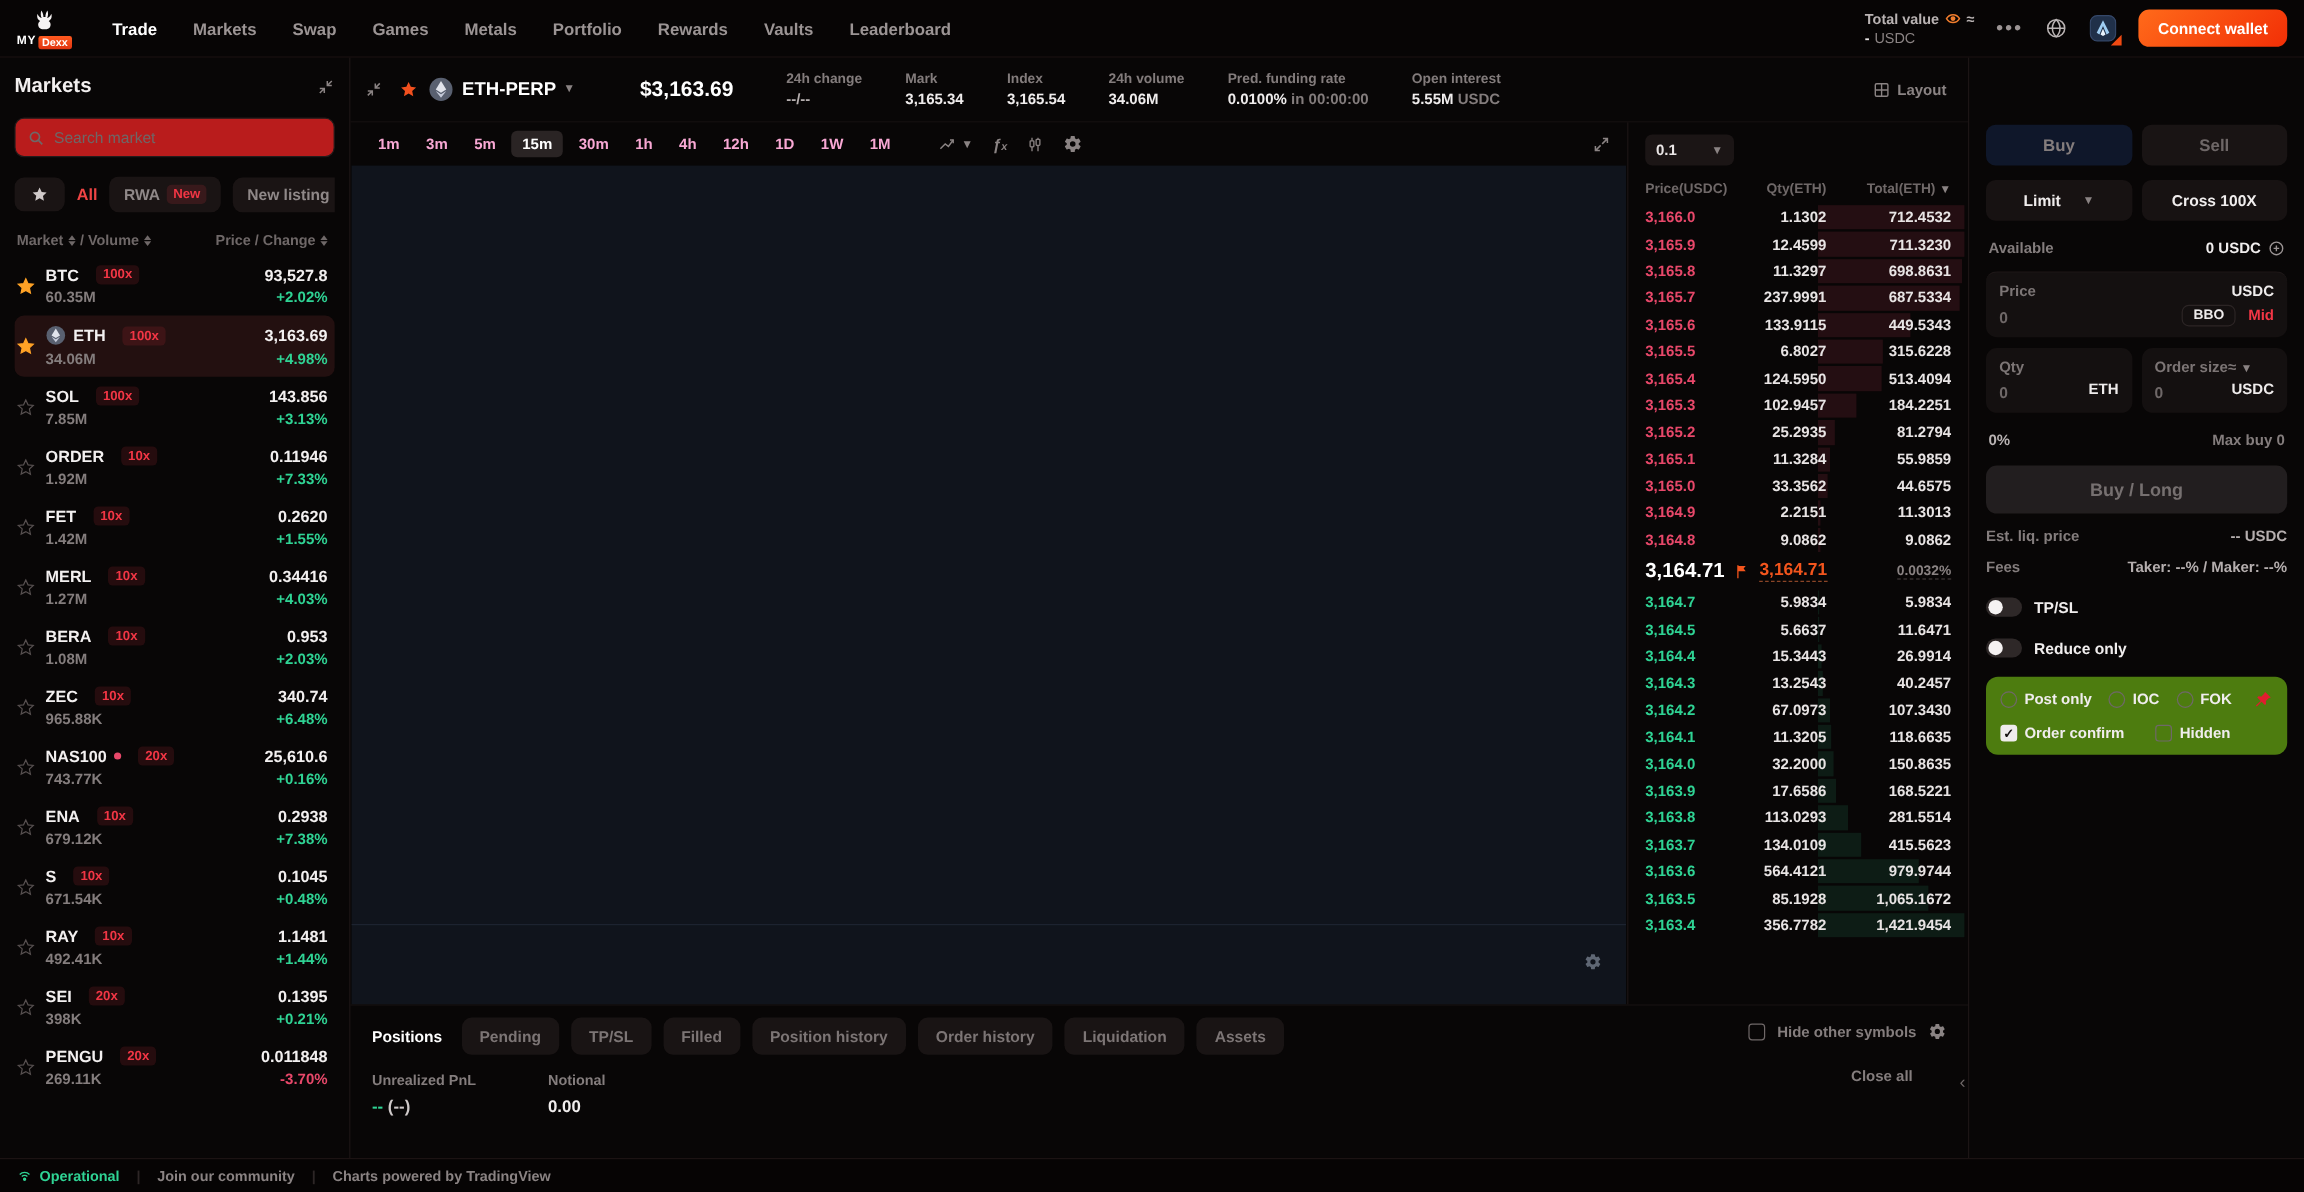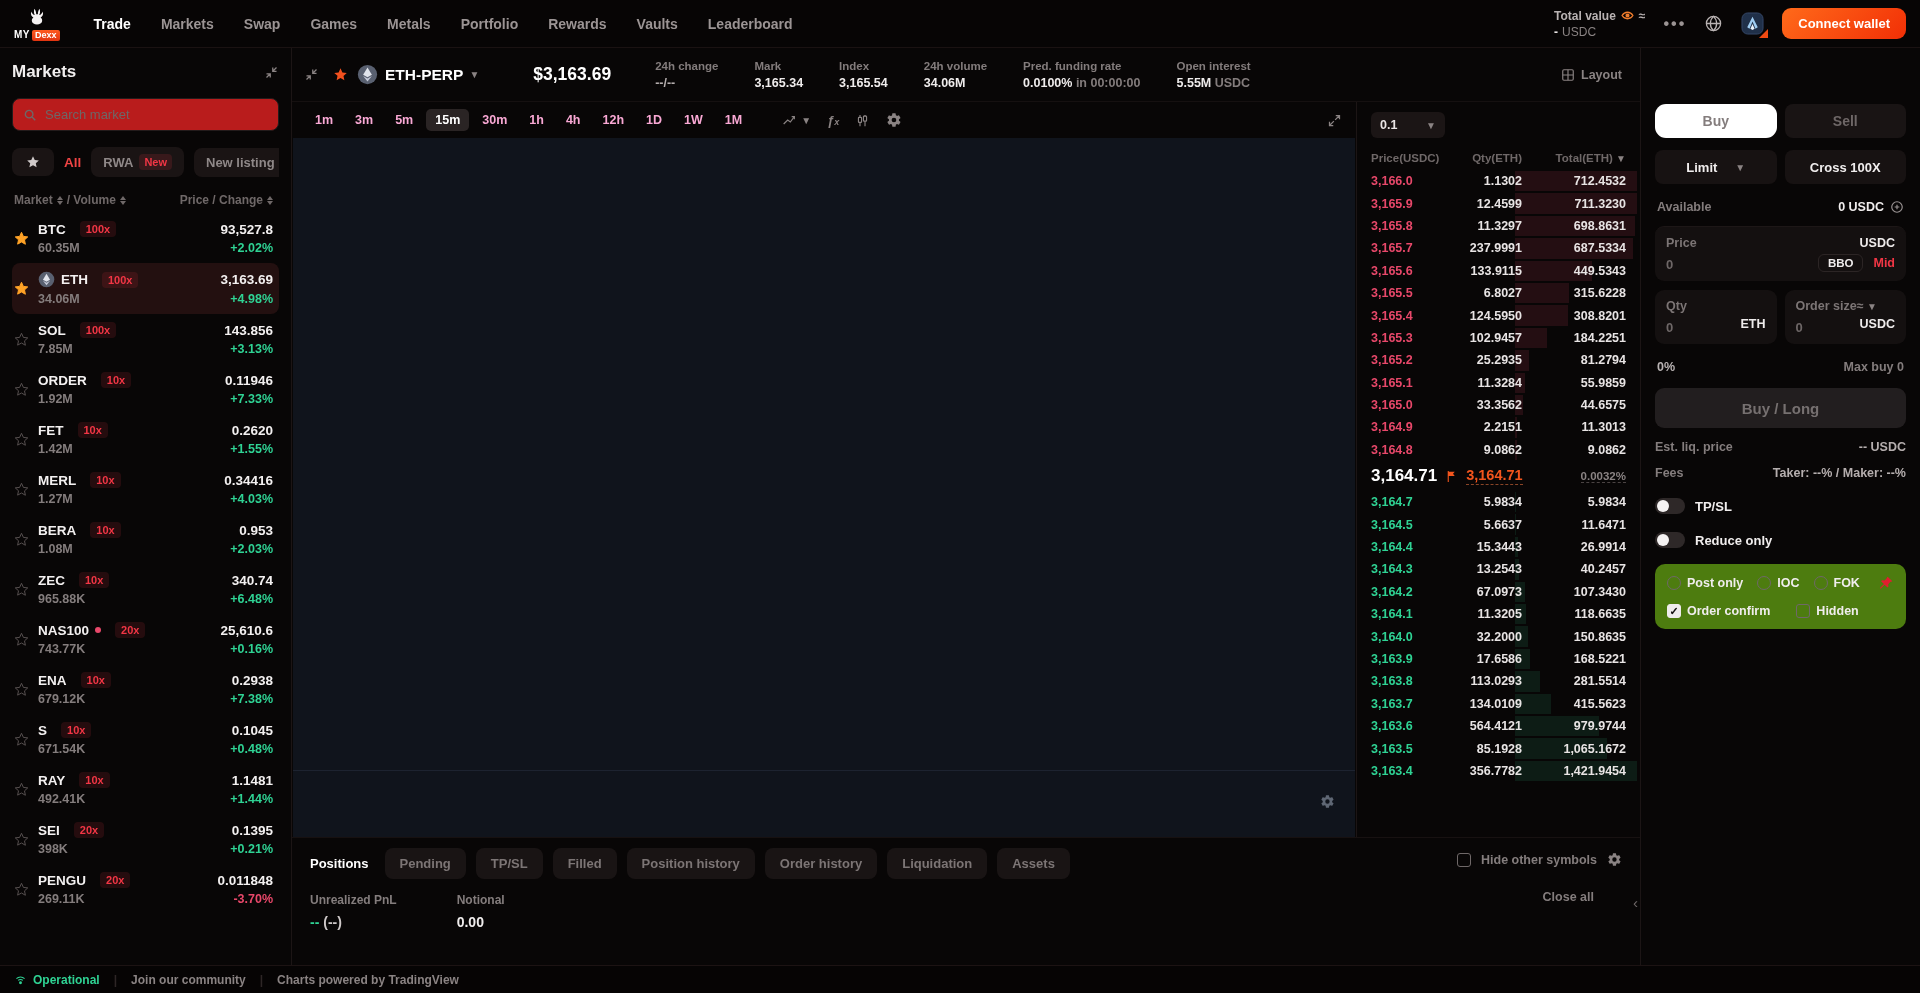--- a/index.html
+++ b/index.html
@@ -124,21 +124,21 @@
   .obrow.bid .bar { background:rgba(46,189,133,.12); }
   .ob-mid { display:flex; align-items:center; gap:8px; padding:5px 14px; }
   .ob-mid .big { color:#fff; font-weight:bold; font-size:17px; }
   .ob-mid .flagprice { color:#f3551d; font-weight:bold; font-size:14.5px; border-bottom:1px dashed #8a4527; padding-bottom:1px; }
   .ob-mid .spread { margin-left:auto; color:#8a8383; font-size:11.5px; font-weight:600; border-bottom:1px dashed #4a4343; }
 
   
   .bs-row { display:flex; gap:8px; }
   .btn-buy,.btn-sell { flex:1; height:34px; border:none; border-radius:8px; font-family:inherit; font-size:14px;
     font-weight:bold; cursor:pointer; }
-  .btn-buy { background:#ffffff; color:#847d7d;border-radius:11px; }
+  .btn-buy { background:#0f172a; color:#847d7d; }
   .btn-sell { background:#191414; color:#6e6767; }
   .lm-row { display:flex; gap:8px; margin-top:12px; }
   .lm-pill { flex:1; height:34px; background:#171212; border-radius:8px; display:flex; align-items:center;
     justify-content:center; gap:18px; color:#f0eded; font-size:13px; font-weight:bold; cursor:pointer; }
   .avail { display:flex; align-items:center; margin:16px 2px 12px 2px; font-size:12.5px; }
   .avail .lbl { color:#847d7d; font-weight:600; }
   .avail .val { margin-left:auto; color:#f0eded; font-weight:bold; display:flex; align-items:center; gap:6px; }
   .field { background:#141010; border-radius:9px; padding:9px 11px; margin-top:9px; }
   .field .r1,.field .r2 { display:flex; align-items:center; justify-content:space-between; }
   .field .lbl { color:#7c7575; font-size:12.5px; font-weight:600; }
@@ -753,21 +753,21 @@
             <div class="obrow ask">
               <i class="bar" style="width: 19.0494%;"></i>
               <span class="p">3,165.5</span>
               <span class="q">6.8027</span>
               <span class="t">315.6228</span>
             </div>
             <div class="obrow ask">
               <i class="bar" style="width: 18.6388%;"></i>
               <span class="p">3,165.4</span>
               <span class="q">124.5950</span>
-              <span class="t">308.8201</span>
+              <span class="t">513.4094</span>
             </div>
             <div class="obrow ask">
               <i class="bar" style="width: 11.1189%;"></i>
               <span class="p">3,165.3</span>
               <span class="q">102.9457</span>
               <span class="t">184.2251</span>
             </div>
             <div class="obrow ask">
               <i class="bar" style="width: 4.90561%;"></i>
               <span class="p">3,165.2</span>

